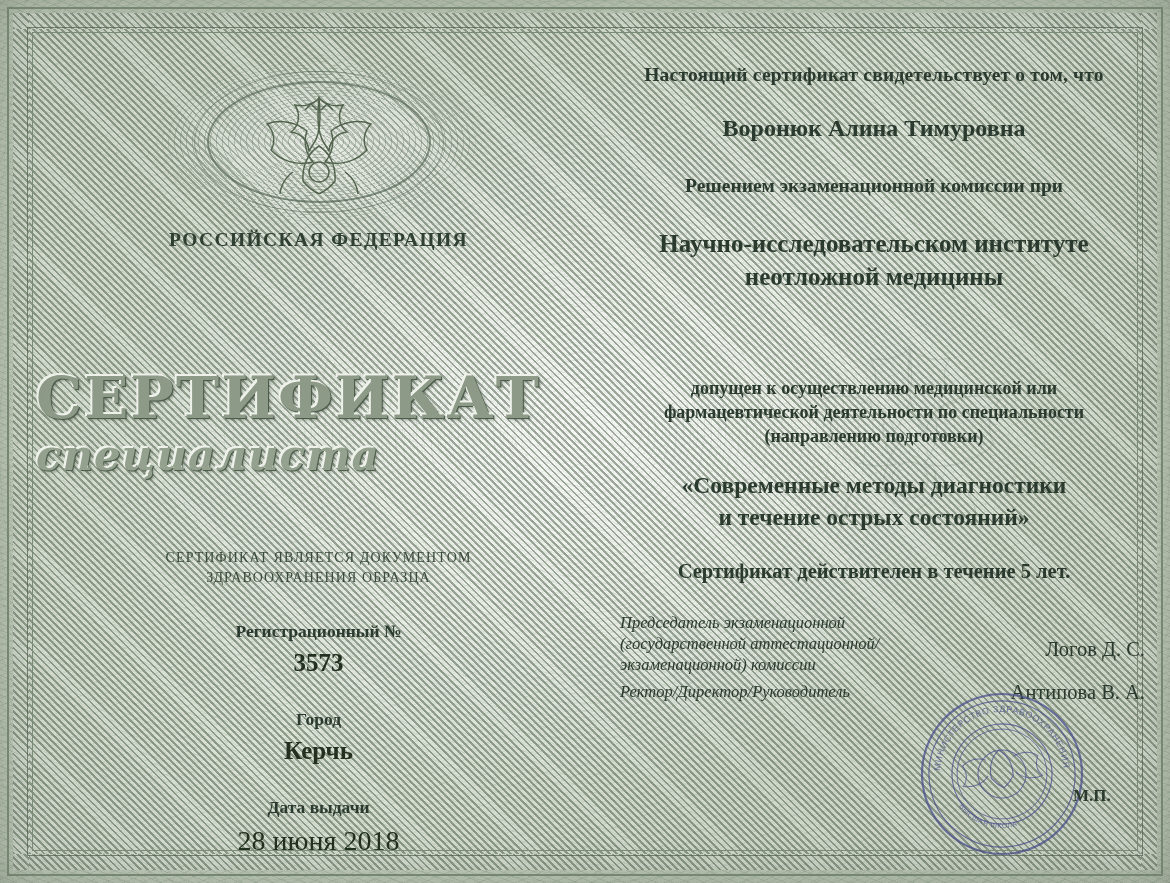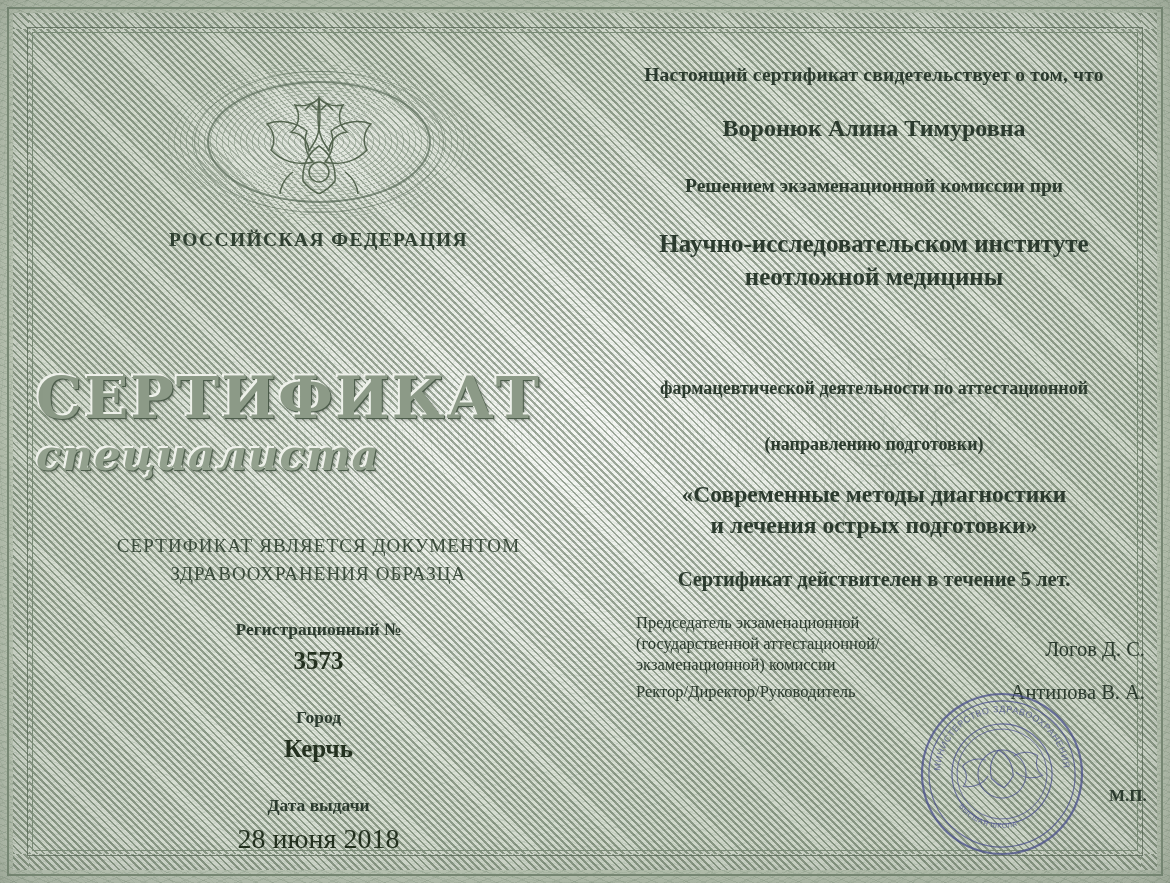--- a/index.html
+++ b/index.html
@@ -168,22 +168,22 @@
     font-size: 42px;
     font-weight: bold;
     letter-spacing: 1px;
     color: #93a18e;
     text-shadow:
       -2px -2px 0 #eef1ea,
       1px 1px 0 #4f5f4e,
       2px 2px 3px rgba(50,62,48,0.40);
   }
   .doc-note {
-    margin-top: 52px;
-    font-size: 19px;
+    margin-top: 68px;
+    font-size: 14px;
     letter-spacing: 1.1px;
     line-height: 1.45;
     color: #3a4a3b;
   }
   .field {
     margin-top: 32px;
   }
   .field-label {
     font-size: 17.5px;
     font-weight: bold;
@@ -232,21 +232,20 @@
     margin-top: 84px;
     font-size: 18px;
     font-weight: bold;
     text-align: justify;
     text-align-last: center;
     line-height: 1.32;
   }
   .r-admit .center {
     display: block;
     text-align: center;
-    margin-top: 32px;
   }
   .r-spec {
     margin-top: 22px;
     font-size: 23.5px;
     font-weight: bold;
     line-height: 1.35;
   }
   .r-valid {
     margin-top: 26px;
     font-size: 20.5px;
@@ -254,26 +253,26 @@
   }
 
   .sign-block {
     position: absolute;
     left: 620px;
     width: 525px;
   }
   .sign-1 { top: 612px; }
   .sign-2 { top: 681px; }
   .sign-role {
+    font-style: italic;
     font-size: 16.5px;
     line-height: 1.28;
     width: 340px;
     text-align: left;
     color: #2b3a2e;
-    margin-left: 16px;
   }
   .sign-role.wide { width: 380px; }
   .sign-name {
     position: absolute;
     right: 0; top: 26px;
     font-size: 20.5px;
     white-space: nowrap;
   }
   .sign-2 .sign-name { top: 0px; }
 
@@ -284,21 +283,20 @@
     width: 168px; height: 168px;
     transform: translate(-50%,0) rotate(-8deg);
     pointer-events: none;
   }
   .mp {
     position: absolute;
     left: 1073px; top: 786px;
     font-size: 17px;
     font-weight: bold;
     color: #2b3a2e;
-    padding-left: 36px;
   }
   .paper-edge {
     position: absolute; inset: 0;
     pointer-events: none;
     box-shadow: inset 0 0 38px rgba(80,95,78,0.35);
   }
 </style>
 </head>
 <body>
 
@@ -382,27 +380,28 @@
   <div class="right-col">
     <div class="r-lead">Настоящий сертификат свидетельствует о том, что</div>
     <div class="r-name">Воронюк Алина Тимуровна</div>
     <div class="r-commission">Решением экзаменационной комиссии при</div>
     <div class="r-org">
       <div>Научно-исследовательском институте</div>
       <div>неотложной медицины</div>
     </div>
 
     <div class="r-admit">
-      <div>фармацевтической деятельности по аттестационной</div>
+      <div>допущен к осуществлению медицинской или</div>
+      <div>фармацевтической деятельности по специальности</div>
       <div class="center">(направлению подготовки)</div>
     </div>
 
     <div class="r-spec">
       <div>«Современные методы диагностики</div>
-      <div>и лечения острых подготовки»</div>
+      <div>и течение острых состояний»</div>
     </div>
 
     <div class="r-valid">Сертификат действителен в течение 5 лет.</div>
   </div>
 
   <div class="sign-block sign-1">
     <div class="sign-role wide">
       <div>Председатель экзаменационной</div>
       <div>(государственной  аттестационной/</div>
       <div>экзаменационной) комиссии</div>

